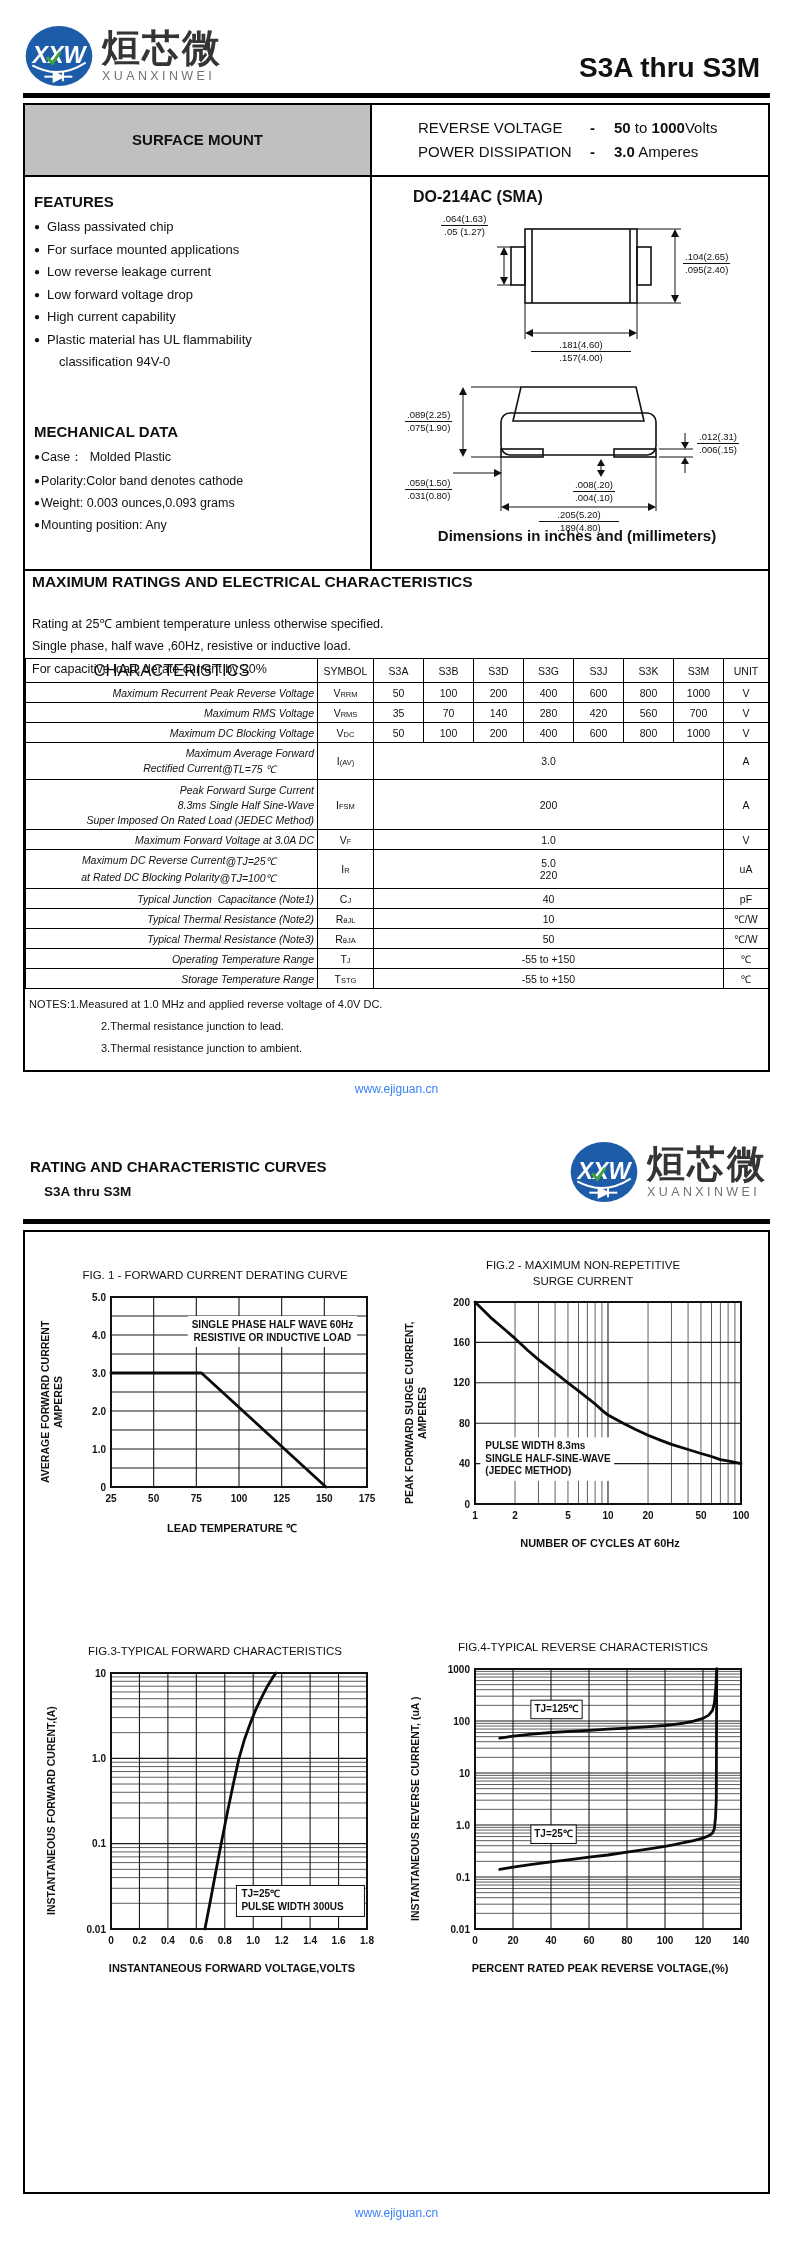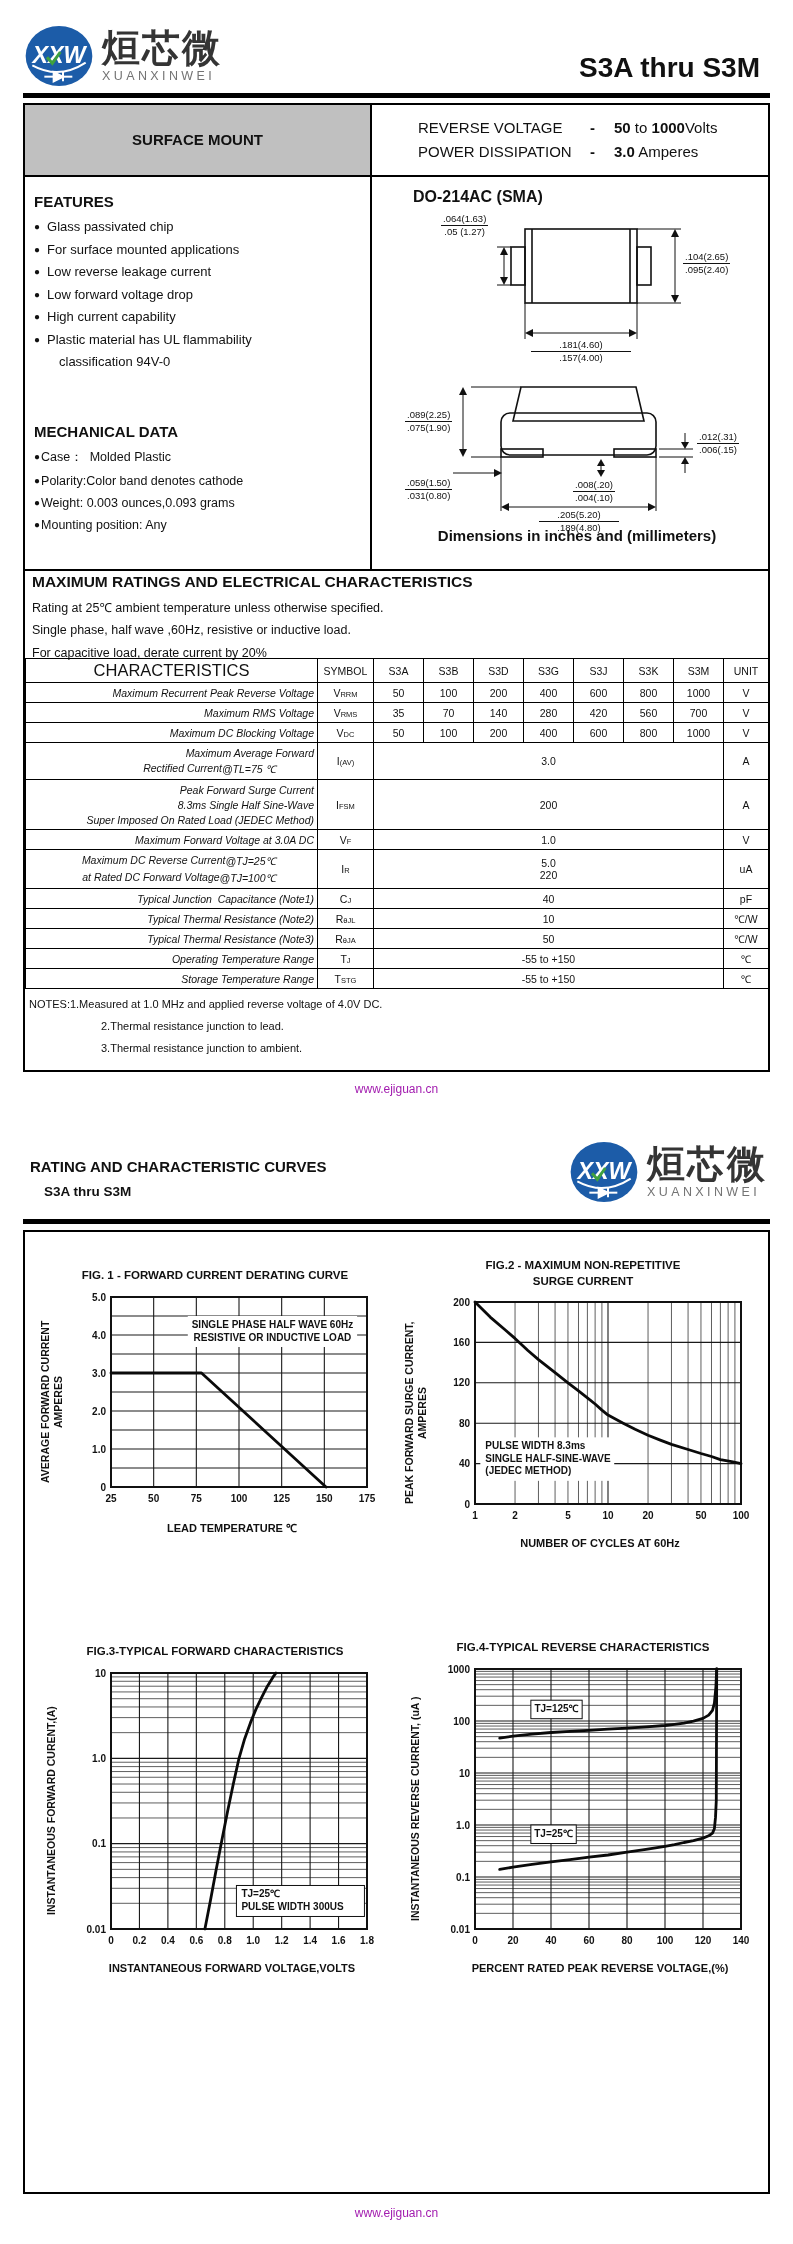--- a/index.html
+++ b/index.html
@@ -42,44 +42,44 @@
   #do-title{position:absolute;left:388px;top:83px;font-size:16px;font-weight:bold;}
   .pkg{position:absolute;}
   #pkg-top{left:360px;top:106px;width:382px;height:170px;}
   #pkg-side{left:376px;top:276px;width:382px;height:142px;}
   #pkg-caption{position:absolute;left:362px;top:422px;width:380px;text-align:center;font-size:15px;font-weight:bold;}
   .dim{position:absolute;text-align:center;font-size:9.5px;line-height:1.25;color:#111;}
   .dim .t{border-bottom:1px solid #111;padding:0 2px;display:block;}
   .dim .b{padding:0 2px;display:block;}
   
   #ratings-head{position:absolute;left:7px;top:468px;font-size:15.5px;font-weight:bold;}
-  #ratings-sub{position:absolute;left:7px;top:492px;font-size:12.5px;line-height:1.78;}
+  #ratings-sub{position:absolute;left:7px;top:508px;font-size:12.5px;line-height:1.78;}
   #ratings-table{position:absolute;left:0px;top:553px;width:743px;border-collapse:collapse;table-layout:fixed;}
   #ratings-table th,#ratings-table td{border:1px solid #000;padding:2px 3px;font-size:10.5px;vertical-align:middle;}
   #ratings-table th{font-weight:normal;text-align:center;}
   #ratings-table th.th-big{font-size:16.5px;}
   #ratings-table td.name{text-align:left;white-space:pre-wrap;}
   #ratings-table td.sym,#ratings-table td.val{text-align:center;}
   #ratings-table .sub{font-size:7.5px;}
   .nl{display:flex;justify-content:flex-end;padding:1.5px 0;font-style:italic;}
   .nl .nr{margin-right:38px;}
   #notes{position:absolute;left:4px;top:888px;font-size:11px;line-height:2.0;}
   .note-ind{margin-left:72px;}
-  .site-url{position:absolute;left:0;width:100%;text-align:center;font-size:12px;color:#a21caf;}
+  .site-url{position:absolute;left:0;width:100%;text-align:center;font-size:12px;color:#3b82f6;}
   #url1{top:1082px;} #url2{top:2206px;}
   
   #p2-heading{position:absolute;left:30px;top:1158px;font-size:15px;font-weight:bold;}
   #p2-sub{position:absolute;left:44px;top:1184px;font-size:13.5px;font-weight:bold;}
   #box2{position:absolute;left:23px;top:1230px;width:743px;height:960px;border:2px solid #000;}
   .fig{position:absolute;}
   #fig1{left:14px;top:36px;width:352px;}
   #fig2{left:378px;top:26px;width:360px;}
   #fig3{left:14px;top:412px;width:352px;}
   #fig4{left:378px;top:408px;width:360px;}
-  .fig-title{text-align:center;font-size:11.5px;font-weight:bold;white-space:pre-line;margin-bottom:5px;line-height:1.35;}
+  .fig-title{text-align:center;font-size:11.5px;font-weight:normal;white-space:pre-line;margin-bottom:5px;line-height:1.35;}
   .fig-main{display:flex;align-items:stretch;}
   .fig-ylabel{width:26px;display:flex;align-items:center;justify-content:center;
               writing-mode:vertical-rl;transform:rotate(180deg);
               font-size:10.5px;font-weight:bold;text-align:center;white-space:pre-line;line-height:1.25;}
   .fig-xlabel{text-align:center;font-size:11px;font-weight:bold;margin-top:5px;padding-left:34px;}
   svg text{font-family:"Liberation Sans",sans-serif;}
 </style>
 </head>
 <body>
 
@@ -337,21 +337,21 @@
             <td class="val" colspan="7">200</td>
             <td class="val">A</td>
           </tr>
           <tr>
             <td class="name"><div class="nl"><span>Maximum Forward Voltage at 3.0A DC</span></div></td>
             <td class="sym">V<span class="sub">F</span></td>
             <td class="val" colspan="7">1.0</td>
             <td class="val">V</td>
           </tr>
           <tr>
-            <td class="name"><div class="nl"><span>Maximum DC Reverse Current</span><span class="nr">@TJ=25℃</span></div><div class="nl"><span> at Rated DC Forward Voltage</span><span class="nr">@TJ=100℃</span></div></td>
+            <td class="name"><div class="nl"><span>Maximum DC Reverse Current</span><span class="nr">@TJ=25℃</span></div><div class="nl"><span> at Rated DC Blocking Polarity</span><span class="nr">@TJ=100℃</span></div></td>
             <td class="sym">I<span class="sub">R</span></td>
             <td class="val" colspan="7">
               <div>5.0</div>
               <div>220</div>
             </td>
             <td class="val">uA</td>
           </tr>
           <tr>
             <td class="name"><div class="nl"><span>Typical Junction  Capacitance (Note1)</span></div></td>
             <td class="sym">C<span class="sub">J</span></td>

